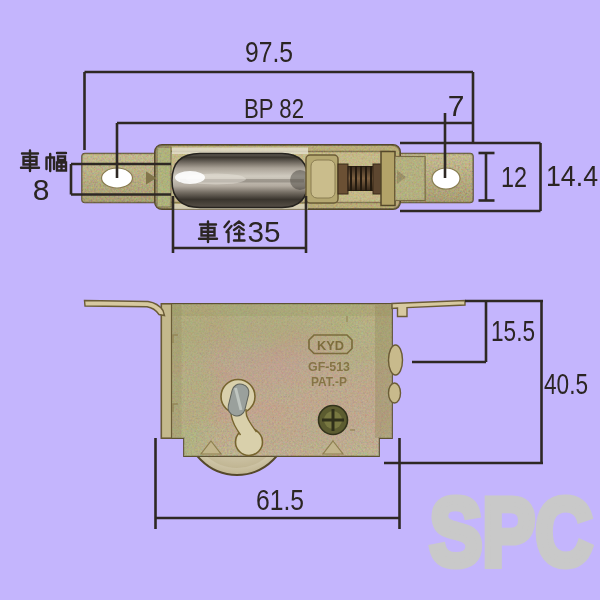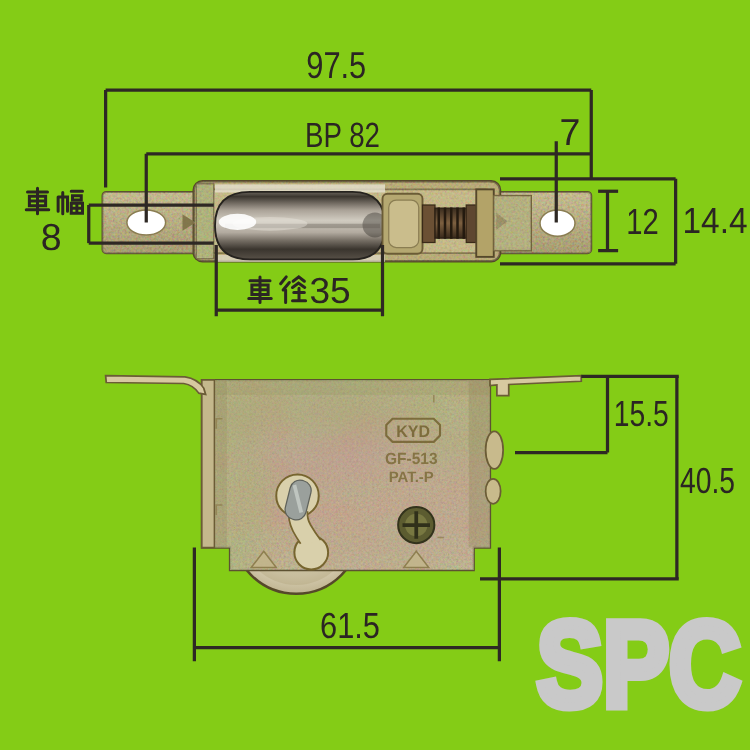--- a/index.html
+++ b/index.html
@@ -1,16 +1,16 @@
 <!DOCTYPE html>
 <html><head>
 <meta charset="utf-8">
 <style>
   html,body{margin:0;padding:0;background:#ffffff;}
-  #stage{position:relative;width:600px;height:600px;background:#84cc16;overflow:hidden;}
+  #stage{position:relative;width:600px;height:600px;background:#c4b5fd;overflow:hidden;}
   svg{display:block;}
   text{font-family:"Liberation Sans",sans-serif;fill:#2b2523;}
 </style>
 </head>
 <body>
 <div id="stage">
 <svg width="600" height="600" viewBox="0 0 600 600" xmlns="http://www.w3.org/2000/svg">
 <defs>
 
   <filter id="speck1" x="-2%" y="-2%" width="104%" height="104%">

